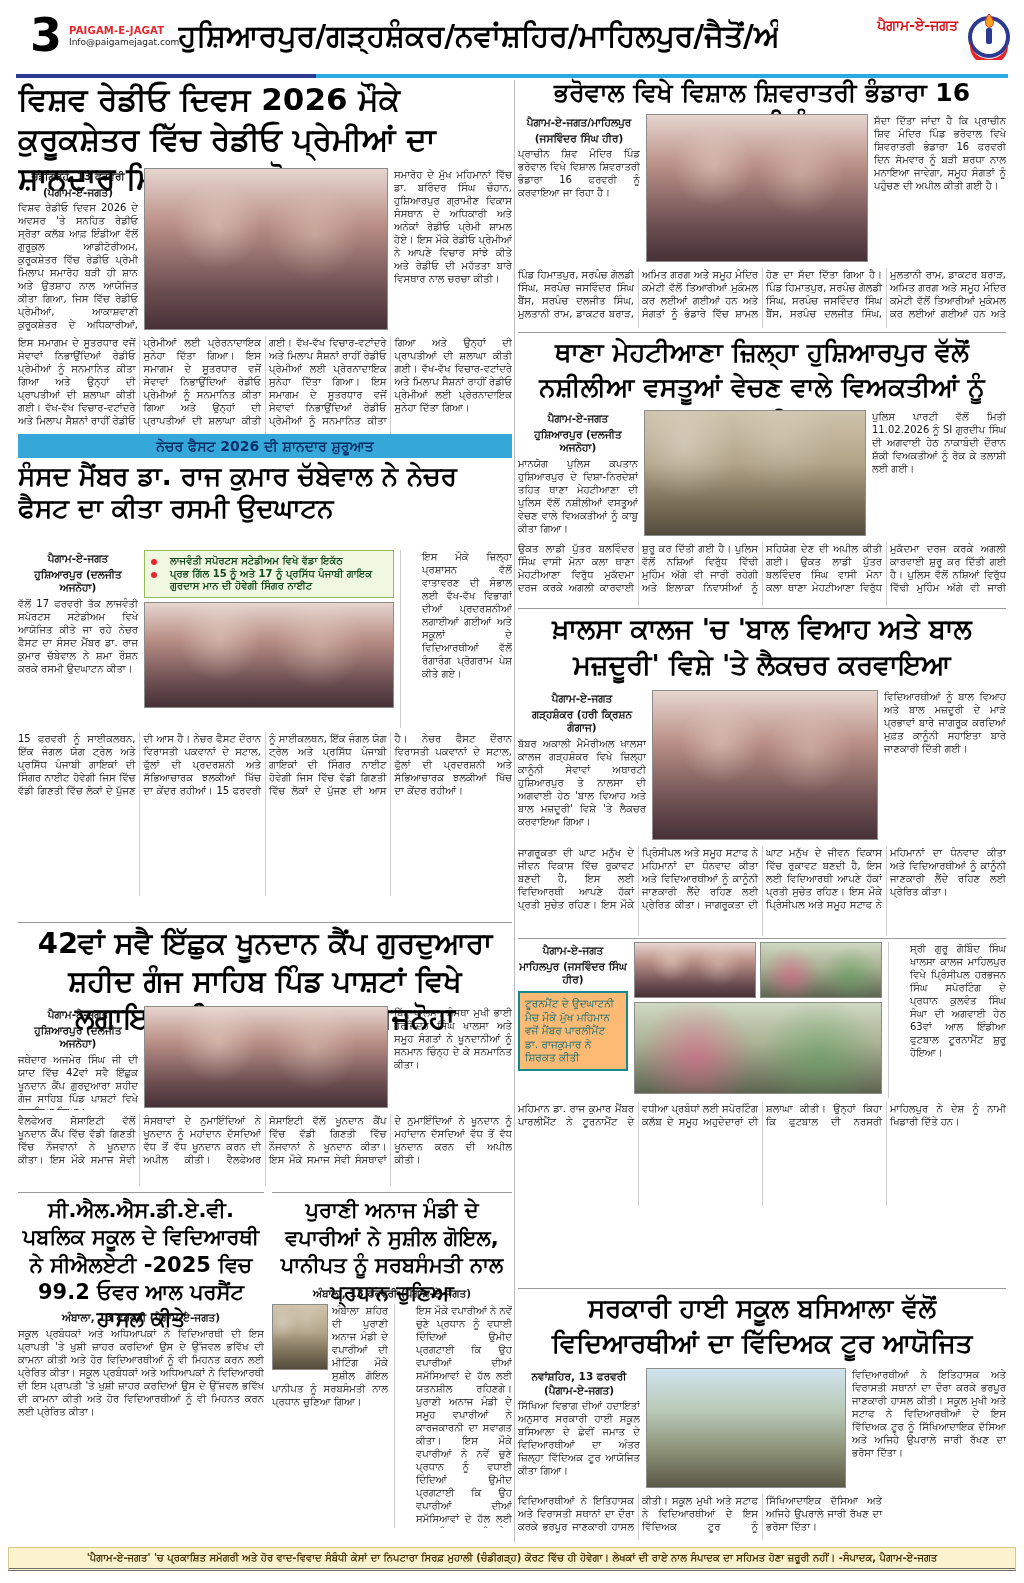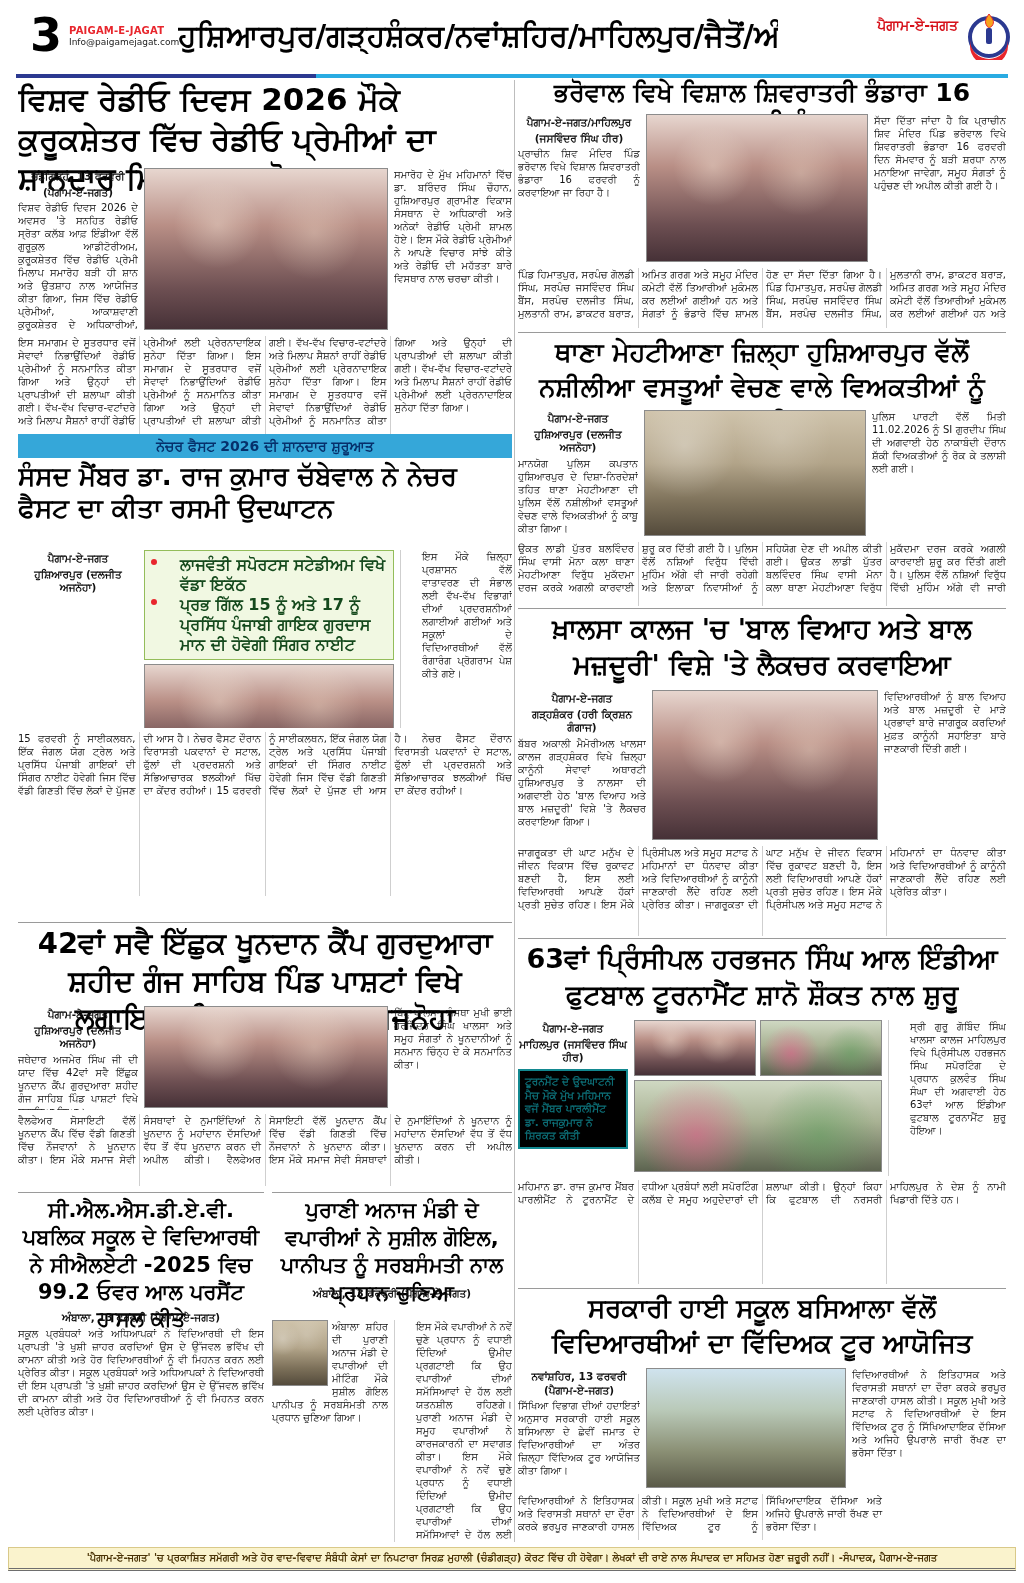--- a/index.html
+++ b/index.html
@@ -54,27 +54,27 @@
       linear-gradient(180deg,#cfd8c2 0%,#a9b294 45%,#5d6450 100%); }
   .photo--outdoor { background:
       linear-gradient(180deg,#cfe3ee 0%,#b9c9b8 35%,#8a8f74 70%,#5a5a48 100%); }
 
   
   .bluebar { height:24px; background:#35a7d9; color:#06306b; font-weight:800;
     font-size:14px; text-align:center; line-height:24px; margin-bottom:3px; }
 
   
   .greenbox { border:1px solid #94bd5a; background:#f1f8e2; padding:4px 6px; }
-  .bullet { display:flex; align-items:flex-start; gap:23px; font-weight:700;
-    font-size:16px; color:#14491c; line-height:1.25; }
+  .bullet { display:flex; align-items:flex-start; gap:13px; font-weight:700;
+    font-size:10px; color:#14491c; line-height:1.25; }
   .dot { width:6px; height:6px; border-radius:50%; background:#e8262d; margin-top:4px; flex-shrink:0; }
 
   
-  .tealbox { border:2px solid #128890; background:#000000; color:#0c6c74;
-    font-weight:700; font-size:10.5px; line-height:1.3; padding:4px 5px; margin-top:4px; }
+  .tealbox { border:2px solid #128890; background:#fdba74; color:#0c6c74;
+    font-weight:400; font-size:10.5px; line-height:1.3; padding:4px 5px; margin-top:4px; }
 
   
   .vrule { position:absolute; left:514px; top:80px; height:1462px; width:0;
     border-left:1px solid #bdbdbd; }
 
   
   .footer { position:absolute; left:8px; top:1547px; width:1008px; height:24px;
     background:#faf3cd; border:1px solid #d9c989; border-bottom:3px double #6e6e6e;
     font-size:10px; font-weight:700; color:#4a3305; text-align:center; line-height:20px;
     overflow:hidden; }
@@ -124,20 +124,21 @@
     <div class="cols c4" style="height:116px;">ਇਸ ਸਮਾਗਮ ਦੇ ਸੂਤਰਧਾਰ ਵਜੋਂ ਸੇਵਾਵਾਂ ਨਿਭਾਉਂਦਿਆਂ ਰੇਡੀਓ ਪ੍ਰੇਮੀਆਂ ਨੂੰ ਸਨਮਾਨਿਤ ਕੀਤਾ ਗਿਆ ਅਤੇ ਉਨ੍ਹਾਂ ਦੀ ਪ੍ਰਾਪਤੀਆਂ ਦੀ ਸ਼ਲਾਘਾ ਕੀਤੀ ਗਈ। ਵੱਖ-ਵੱਖ ਵਿਚਾਰ-ਵਟਾਂਦਰੇ ਅਤੇ ਮਿਲਾਪ ਸੈਸ਼ਨਾਂ ਰਾਹੀਂ ਰੇਡੀਓ ਪ੍ਰੇਮੀਆਂ ਲਈ ਪ੍ਰੇਰਨਾਦਾਇਕ ਸੁਨੇਹਾ ਦਿੱਤਾ ਗਿਆ। ਇਸ ਸਮਾਗਮ ਦੇ ਸੂਤਰਧਾਰ ਵਜੋਂ ਸੇਵਾਵਾਂ ਨਿਭਾਉਂਦਿਆਂ ਰੇਡੀਓ ਪ੍ਰੇਮੀਆਂ ਨੂੰ ਸਨਮਾਨਿਤ ਕੀਤਾ ਗਿਆ ਅਤੇ ਉਨ੍ਹਾਂ ਦੀ ਪ੍ਰਾਪਤੀਆਂ ਦੀ ਸ਼ਲਾਘਾ ਕੀਤੀ ਗਈ। ਵੱਖ-ਵੱਖ ਵਿਚਾਰ-ਵਟਾਂਦਰੇ ਅਤੇ ਮਿਲਾਪ ਸੈਸ਼ਨਾਂ ਰਾਹੀਂ ਰੇਡੀਓ ਪ੍ਰੇਮੀਆਂ ਲਈ ਪ੍ਰੇਰਨਾਦਾਇਕ ਸੁਨੇਹਾ ਦਿੱਤਾ ਗਿਆ। ਇਸ ਸਮਾਗਮ ਦੇ ਸੂਤਰਧਾਰ ਵਜੋਂ ਸੇਵਾਵਾਂ ਨਿਭਾਉਂਦਿਆਂ ਰੇਡੀਓ ਪ੍ਰੇਮੀਆਂ ਨੂੰ ਸਨਮਾਨਿਤ ਕੀਤਾ ਗਿਆ ਅਤੇ ਉਨ੍ਹਾਂ ਦੀ ਪ੍ਰਾਪਤੀਆਂ ਦੀ ਸ਼ਲਾਘਾ ਕੀਤੀ ਗਈ। ਵੱਖ-ਵੱਖ ਵਿਚਾਰ-ਵਟਾਂਦਰੇ ਅਤੇ ਮਿਲਾਪ ਸੈਸ਼ਨਾਂ ਰਾਹੀਂ ਰੇਡੀਓ ਪ੍ਰੇਮੀਆਂ ਲਈ ਪ੍ਰੇਰਨਾਦਾਇਕ ਸੁਨੇਹਾ ਦਿੱਤਾ ਗਿਆ।</div>
   </div>
 
   <div class="art" style="left:18px; top:434px; width:494px; height:462px;">
     <div class="bluebar">ਨੇਚਰ ਫੈਸਟ 2026 ਦੀ ਸ਼ਾਨਦਾਰ ਸ਼ੁਰੂਆਤ</div>
     <div class="hl hl-left" style="font-size:26px; line-height:1.22; height:86px;">ਸੰਸਦ ਮੈਂਬਰ ਡਾ. ਰਾਜ ਕੁਮਾਰ ਚੱਬੇਵਾਲ ਨੇ ਨੇਚਰ ਫੈਸਟ ਦਾ ਕੀਤਾ ਰਸਮੀ ਉਦਘਾਟਨ</div>
     <div class="row" style="margin-top:3px; height:178px;">
       <div class="col" style="width:120px;">
         <div class="byline">ਪੈਗਾਮ-ਏ-ਜਗਤ</div>
         <div class="byline">ਹੁਸ਼ਿਆਰਪੁਰ (ਦਲਜੀਤ ਅਜਨੋਹਾ)</div>
+        <div class="bodytext">ਵੱਲੋਂ 17 ਫਰਵਰੀ ਤੱਕ ਲਾਜਵੰਤੀ ਸਪੋਰਟਸ ਸਟੇਡੀਅਮ ਵਿਖੇ ਆਯੋਜਿਤ ਕੀਤੇ ਜਾ ਰਹੇ ਨੇਚਰ ਫੈਸਟ ਦਾ ਸੰਸਦ ਮੈਂਬਰ ਡਾ. ਰਾਜ ਕੁਮਾਰ ਚੱਬੇਵਾਲ ਨੇ ਸ਼ਮਾ ਰੌਸ਼ਨ ਕਰਕੇ ਰਸਮੀ ਉਦਘਾਟਨ ਕੀਤਾ।</div>
       </div>
       <div class="col" style="width:250px; border-left:none; padding-left:0;">
         <div class="greenbox">
           <div class="bullet">
             <span class="dot"></span>
             <span>ਲਾਜਵੰਤੀ ਸਪੋਰਟਸ ਸਟੇਡੀਅਮ ਵਿਖੇ ਵੱਡਾ ਇਕੱਠ</span>
           </div>
           <div class="bullet">
             <span class="dot"></span>
             <span>ਪ੍ਰਭ ਗਿੱਲ 15 ਨੂੰ ਅਤੇ 17 ਨੂੰ ਪ੍ਰਸਿੱਧ ਪੰਜਾਬੀ ਗਾਇਕ ਗੁਰਦਾਸ ਮਾਨ ਦੀ ਹੋਵੇਗੀ ਸਿੰਗਰ ਨਾਈਟ</span>
@@ -175,21 +176,21 @@
     <div class="row" style="height:200px; margin-top:2px;">
       <div class="col" style="flex:1;">
         <div class="bodytext">ਸਕੂਲ ਪ੍ਰਬੰਧਕਾਂ ਅਤੇ ਅਧਿਆਪਕਾਂ ਨੇ ਵਿਦਿਆਰਥੀ ਦੀ ਇਸ ਪ੍ਰਾਪਤੀ 'ਤੇ ਖੁਸ਼ੀ ਜ਼ਾਹਰ ਕਰਦਿਆਂ ਉਸ ਦੇ ਉੱਜਵਲ ਭਵਿੱਖ ਦੀ ਕਾਮਨਾ ਕੀਤੀ ਅਤੇ ਹੋਰ ਵਿਦਿਆਰਥੀਆਂ ਨੂੰ ਵੀ ਮਿਹਨਤ ਕਰਨ ਲਈ ਪ੍ਰੇਰਿਤ ਕੀਤਾ। ਸਕੂਲ ਪ੍ਰਬੰਧਕਾਂ ਅਤੇ ਅਧਿਆਪਕਾਂ ਨੇ ਵਿਦਿਆਰਥੀ ਦੀ ਇਸ ਪ੍ਰਾਪਤੀ 'ਤੇ ਖੁਸ਼ੀ ਜ਼ਾਹਰ ਕਰਦਿਆਂ ਉਸ ਦੇ ਉੱਜਵਲ ਭਵਿੱਖ ਦੀ ਕਾਮਨਾ ਕੀਤੀ ਅਤੇ ਹੋਰ ਵਿਦਿਆਰਥੀਆਂ ਨੂੰ ਵੀ ਮਿਹਨਤ ਕਰਨ ਲਈ ਪ੍ਰੇਰਿਤ ਕੀਤਾ।</div>
       </div>
     </div>
   </div>
 
   <div class="art sep-top" style="left:272px; top:1192px; width:240px; height:350px;">
     <div class="hl" style="font-size:21px; line-height:1.32; height:88px; margin-top:4px;">ਪੁਰਾਣੀ ਅਨਾਜ ਮੰਡੀ ਦੇ ਵਪਾਰੀਆਂ ਨੇ ਸੁਸ਼ੀਲ ਗੋਇਲ, ਪਾਨੀਪਤ ਨੂੰ ਸਰਬਸੰਮਤੀ ਨਾਲ ਪ੍ਰਧਾਨ ਚੁਣਿਆ</div>
     <div class="byline">ਅੰਬਾਲਾ, 13 ਫਰਵਰੀ (ਪੈਗਾਮ-ਏ-ਜਗਤ)</div>
-    <div class="row" style="height:224px; margin-top:19px;">
+    <div class="row" style="height:224px; margin-top:3px;">
       <div class="col" style="width:116px;">
         <div class="photo" style="width:56px; height:66px; float:left; margin:0 4px 2px 0;"></div>
         <div class="bodytext">ਅੰਬਾਲਾ ਸ਼ਹਿਰ ਦੀ ਪੁਰਾਣੀ ਅਨਾਜ ਮੰਡੀ ਦੇ ਵਪਾਰੀਆਂ ਦੀ ਮੀਟਿੰਗ ਮੌਕੇ ਸੁਸ਼ੀਲ ਗੋਇਲ ਪਾਨੀਪਤ ਨੂੰ ਸਰਬਸੰਮਤੀ ਨਾਲ ਪ੍ਰਧਾਨ ਚੁਣਿਆ ਗਿਆ।</div>
       </div>
       <div class="col" style="flex:1;">
         <div class="bodytext">ਇਸ ਮੌਕੇ ਵਪਾਰੀਆਂ ਨੇ ਨਵੇਂ ਚੁਣੇ ਪ੍ਰਧਾਨ ਨੂੰ ਵਧਾਈ ਦਿੰਦਿਆਂ ਉਮੀਦ ਪ੍ਰਗਟਾਈ ਕਿ ਉਹ ਵਪਾਰੀਆਂ ਦੀਆਂ ਸਮੱਸਿਆਵਾਂ ਦੇ ਹੱਲ ਲਈ ਯਤਨਸ਼ੀਲ ਰਹਿਣਗੇ। ਪੁਰਾਣੀ ਅਨਾਜ ਮੰਡੀ ਦੇ ਸਮੂਹ ਵਪਾਰੀਆਂ ਨੇ ਕਾਰਜਕਾਰਨੀ ਦਾ ਸਵਾਗਤ ਕੀਤਾ। ਇਸ ਮੌਕੇ ਵਪਾਰੀਆਂ ਨੇ ਨਵੇਂ ਚੁਣੇ ਪ੍ਰਧਾਨ ਨੂੰ ਵਧਾਈ ਦਿੰਦਿਆਂ ਉਮੀਦ ਪ੍ਰਗਟਾਈ ਕਿ ਉਹ ਵਪਾਰੀਆਂ ਦੀਆਂ ਸਮੱਸਿਆਵਾਂ ਦੇ ਹੱਲ ਲਈ ਯਤਨਸ਼ੀਲ ਰਹਿਣਗੇ। ਪੁਰਾਣੀ ਅਨਾਜ ਮੰਡੀ ਦੇ ਸਮੂਹ ਵਪਾਰੀਆਂ ਨੇ ਕਾਰਜਕਾਰਨੀ ਦਾ ਸਵਾਗਤ ਕੀਤਾ।</div>
       </div>
     </div>
   </div>
 
@@ -235,21 +236,20 @@
       </div>
       <div class="photo photo--crowd" style="width:226px; height:150px;"></div>
       <div class="col" style="flex:1;">
         <div class="bodytext">ਵਿਦਿਆਰਥੀਆਂ ਨੂੰ ਬਾਲ ਵਿਆਹ ਅਤੇ ਬਾਲ ਮਜ਼ਦੂਰੀ ਦੇ ਮਾੜੇ ਪ੍ਰਭਾਵਾਂ ਬਾਰੇ ਜਾਗਰੂਕ ਕਰਦਿਆਂ ਮੁਫ਼ਤ ਕਾਨੂੰਨੀ ਸਹਾਇਤਾ ਬਾਰੇ ਜਾਣਕਾਰੀ ਦਿੱਤੀ ਗਈ।</div>
       </div>
     </div>
     <div class="cols c4" style="height:90px;">ਜਾਗਰੂਕਤਾ ਦੀ ਘਾਟ ਮਨੁੱਖ ਦੇ ਜੀਵਨ ਵਿਕਾਸ ਵਿੱਚ ਰੁਕਾਵਟ ਬਣਦੀ ਹੈ, ਇਸ ਲਈ ਵਿਦਿਆਰਥੀ ਆਪਣੇ ਹੱਕਾਂ ਪ੍ਰਤੀ ਸੁਚੇਤ ਰਹਿਣ। ਇਸ ਮੌਕੇ ਪ੍ਰਿੰਸੀਪਲ ਅਤੇ ਸਮੂਹ ਸਟਾਫ ਨੇ ਮਹਿਮਾਨਾਂ ਦਾ ਧੰਨਵਾਦ ਕੀਤਾ ਅਤੇ ਵਿਦਿਆਰਥੀਆਂ ਨੂੰ ਕਾਨੂੰਨੀ ਜਾਣਕਾਰੀ ਲੈਂਦੇ ਰਹਿਣ ਲਈ ਪ੍ਰੇਰਿਤ ਕੀਤਾ। ਜਾਗਰੂਕਤਾ ਦੀ ਘਾਟ ਮਨੁੱਖ ਦੇ ਜੀਵਨ ਵਿਕਾਸ ਵਿੱਚ ਰੁਕਾਵਟ ਬਣਦੀ ਹੈ, ਇਸ ਲਈ ਵਿਦਿਆਰਥੀ ਆਪਣੇ ਹੱਕਾਂ ਪ੍ਰਤੀ ਸੁਚੇਤ ਰਹਿਣ। ਇਸ ਮੌਕੇ ਪ੍ਰਿੰਸੀਪਲ ਅਤੇ ਸਮੂਹ ਸਟਾਫ ਨੇ ਮਹਿਮਾਨਾਂ ਦਾ ਧੰਨਵਾਦ ਕੀਤਾ ਅਤੇ ਵਿਦਿਆਰਥੀਆਂ ਨੂੰ ਕਾਨੂੰਨੀ ਜਾਣਕਾਰੀ ਲੈਂਦੇ ਰਹਿਣ ਲਈ ਪ੍ਰੇਰਿਤ ਕੀਤਾ।</div>
   </div>
 
   <div class="art sep-top" style="left:518px; top:938px; width:488px; height:350px;">
-    <div class="hl" style="font-size:27px; line-height:1.35; height:76px; margin-top:2px;">63ਵਾਂ ਪ੍ਰਿੰਸੀਪਲ ਹਰਭਜਨ ਸਿੰਘ ਆਲ ਇੰਡੀਆ ਫੁਟਬਾਲ ਟੂਰਨਾਮੈਂਟ ਸ਼ਾਨੋ ਸ਼ੌਕਤ ਨਾਲ ਸ਼ੁਰੂ</div>
     <div class="row" style="margin-top:3px; height:156px;">
       <div class="col" style="width:110px;">
         <div class="byline">ਪੈਗਾਮ-ਏ-ਜਗਤ</div>
         <div class="byline">ਮਾਹਿਲਪੁਰ (ਜਸਵਿੰਦਰ ਸਿੰਘ ਹੀਰ)</div>
         <div class="tealbox">ਟੂਰਨਮੈਂਟ ਦੇ ਉਦਘਾਟਨੀ ਮੈਚ ਮੌਕੇ ਮੁੱਖ ਮਹਿਮਾਨ ਵਜੋਂ ਮੈਂਬਰ ਪਾਰਲੀਮੈਂਟ ਡਾ. ਰਾਜਕੁਮਾਰ ਨੇ ਸ਼ਿਰਕਤ ਕੀਤੀ</div>
       </div>
       <div class="col" style="width:248px; border-left:none; padding-left:0;">
         <div style="display:flex; gap:4px;">
           <div class="photo photo--crowd" style="width:122px; height:56px;"></div>
           <div class="photo photo--teams" style="width:122px; height:56px;"></div>

